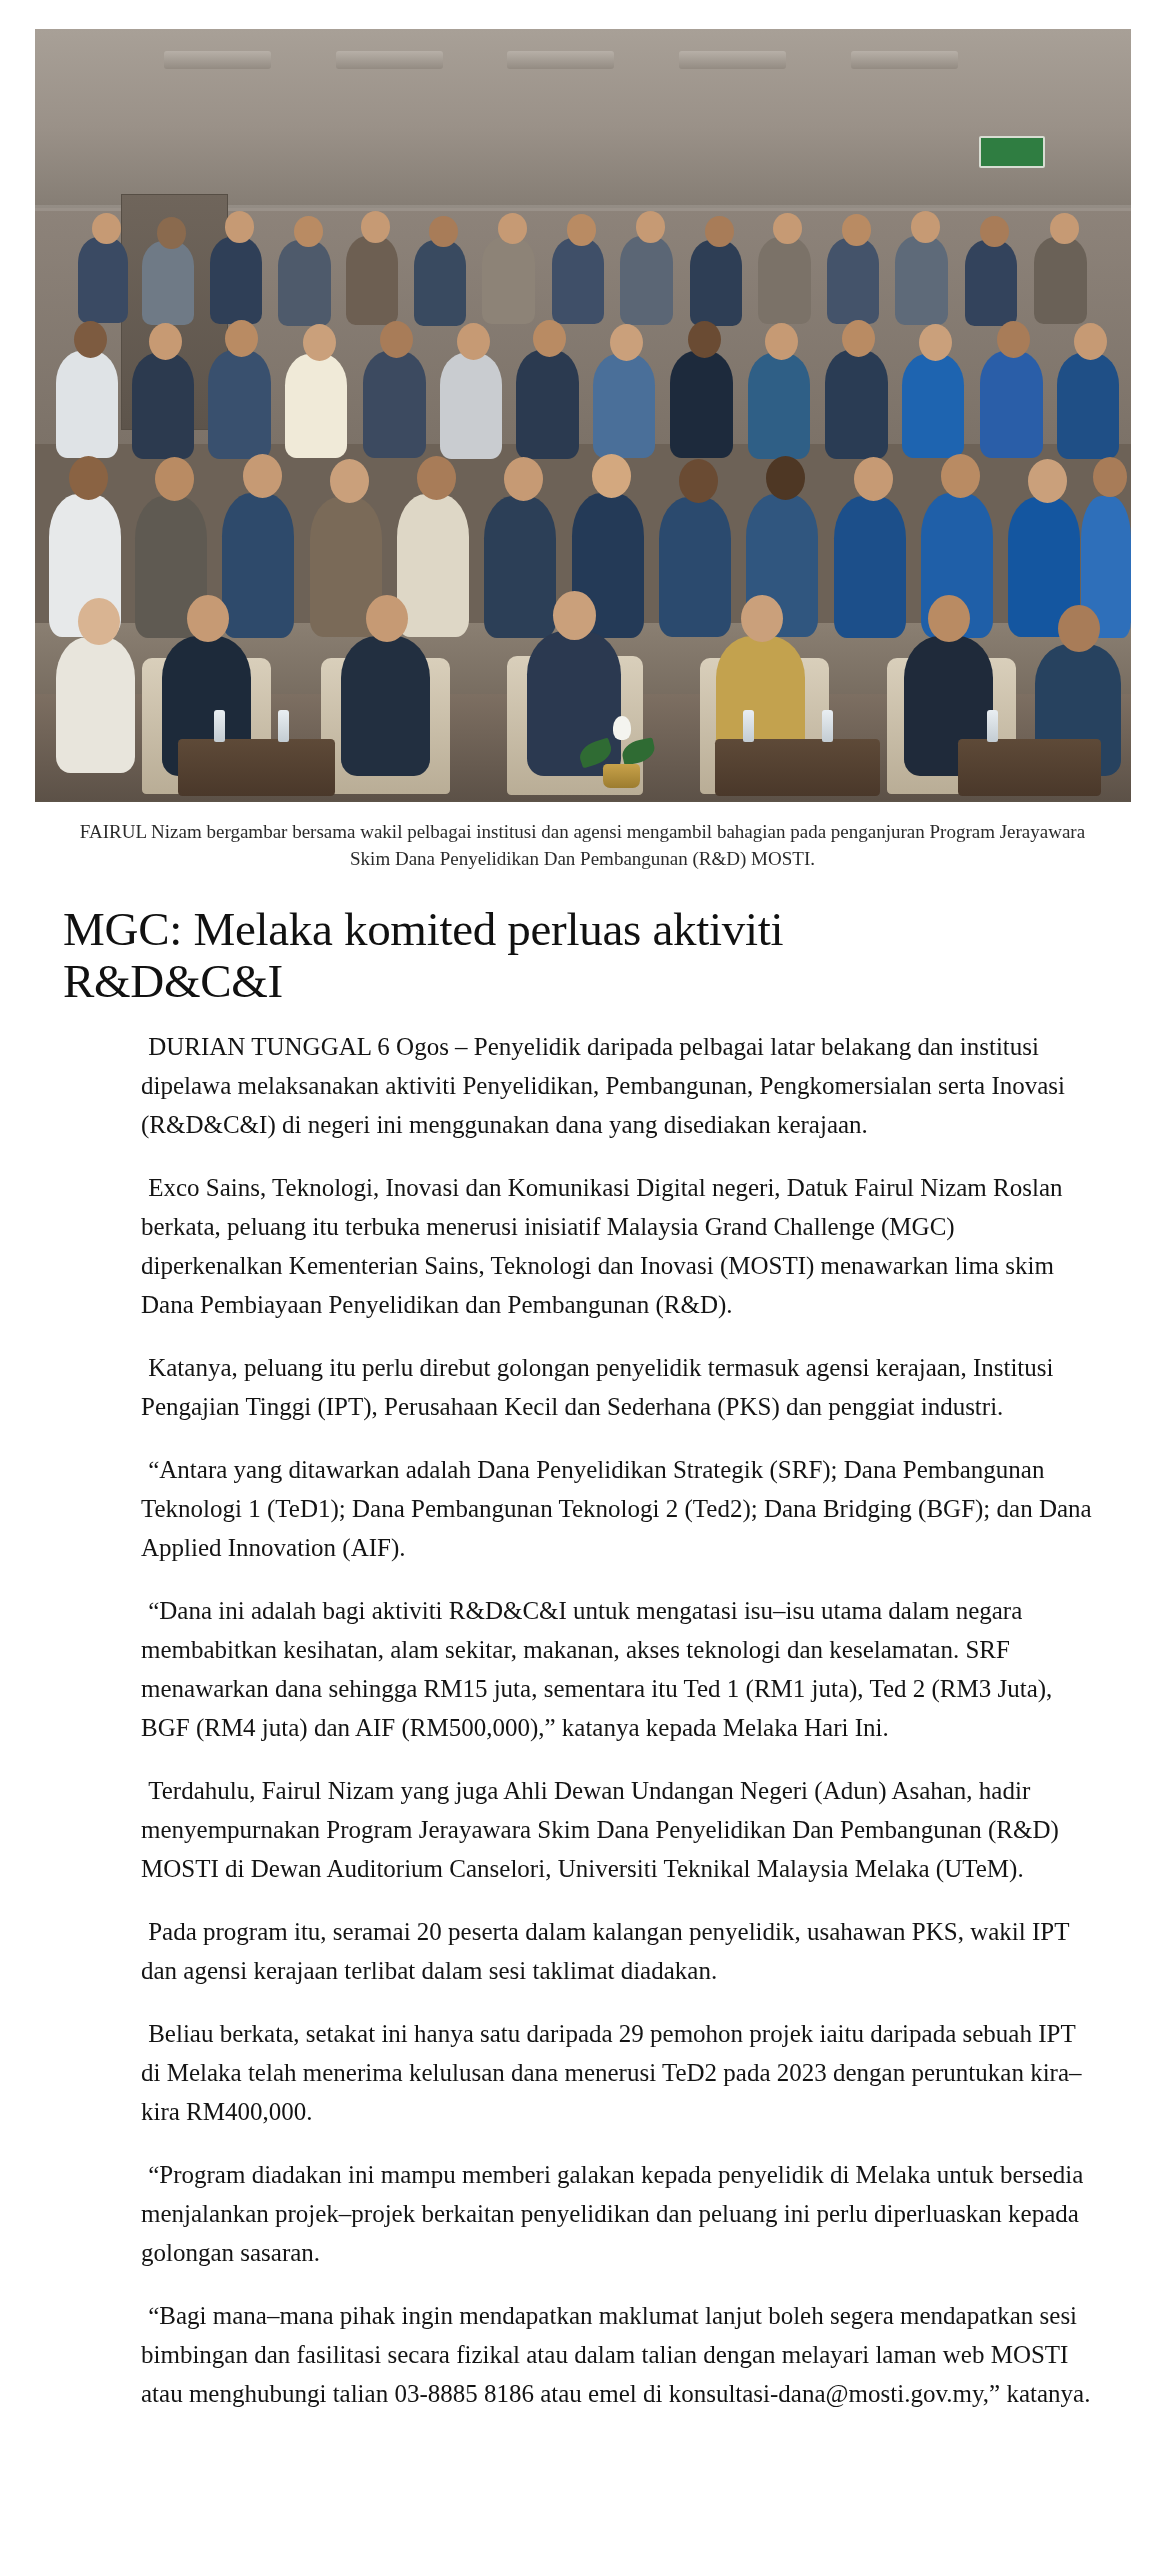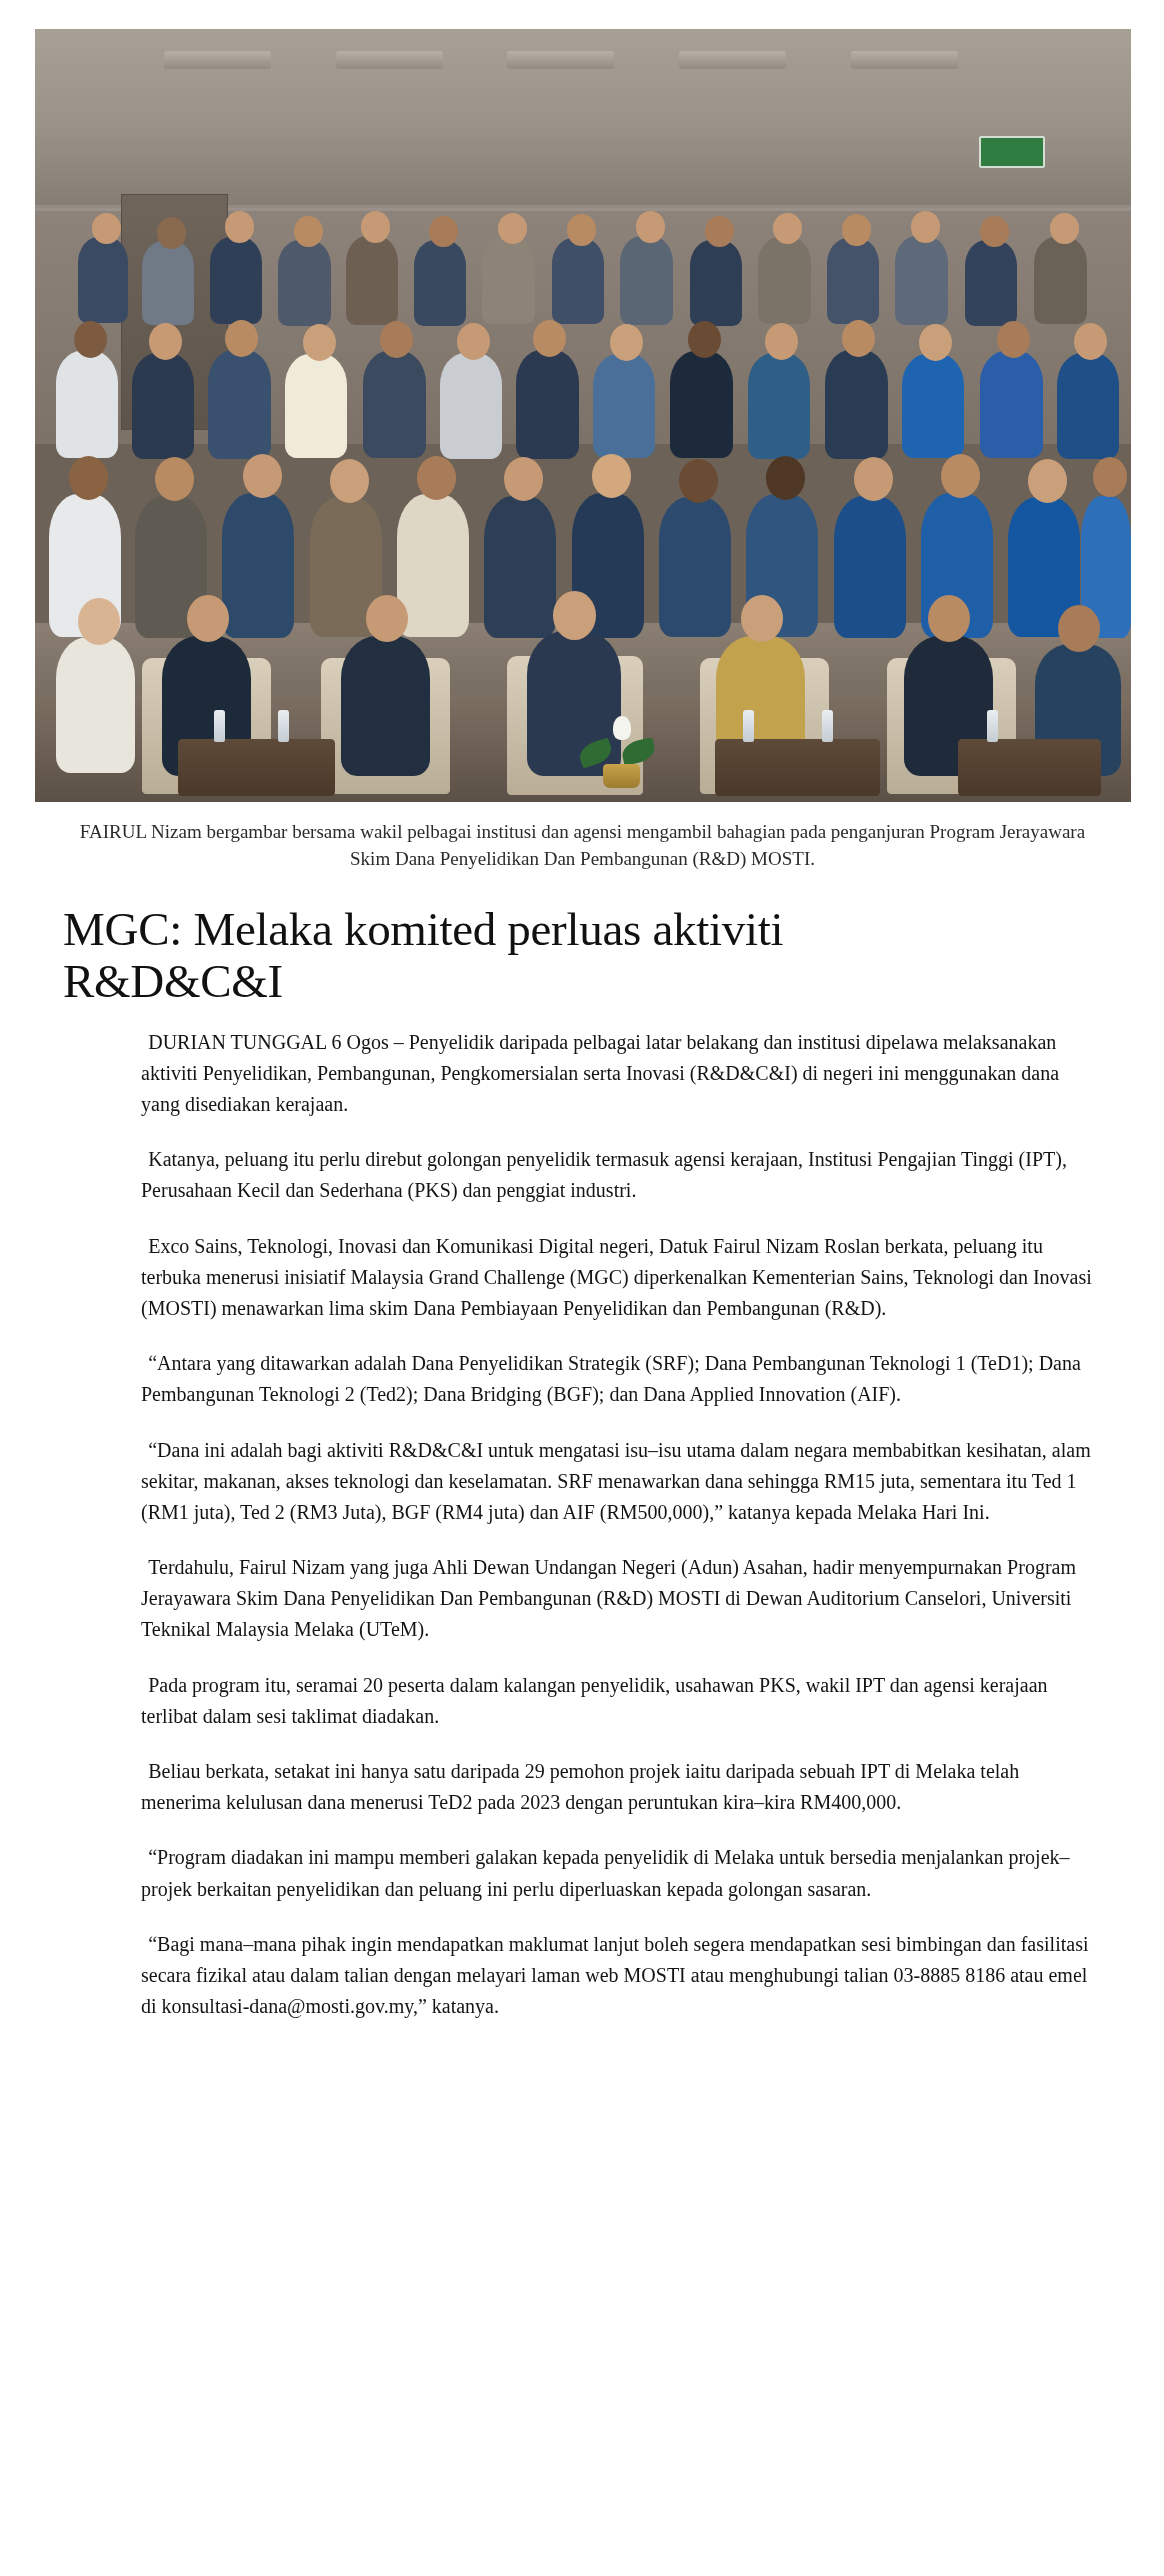--- a/index.html
+++ b/index.html
@@ -193,21 +193,21 @@
   }
 
   
   .article-body {
     margin: 18.6px 0 0 107px;
     width: 952px;
   }
   .article-body p {
     margin: 16px 0 24px 0;
     font-family: "Liberation Serif", serif;
-    font-size: 20px;
+    font-size: 25px;
     line-height: 1.56;
     color: #141414;
     text-indent: 7.2px;
   }
 </style>
 </head>
 <body>
 
 <div class="page">
 
@@ -368,22 +368,22 @@
 
     <figcaption class="caption">FAIRUL Nizam bergambar bersama wakil pelbagai institusi dan agensi mengambil bahagian pada penganjuran Program Jerayawara Skim Dana Penyelidikan Dan Pembangunan (R&amp;D) MOSTI.</figcaption>
   </figure>
 
   <h1 class="headline">MGC: Melaka komited perluas aktiviti R&amp;D&amp;C&amp;I</h1>
 
 
 
   <div class="article-body">
     <p>DURIAN TUNGGAL 6 Ogos – Penyelidik daripada pelbagai latar belakang dan institusi dipelawa melaksanakan aktiviti Penyelidikan, Pembangunan, Pengkomersialan serta Inovasi (R&amp;D&amp;C&amp;I) di negeri ini menggunakan dana yang disediakan kerajaan.</p>
+    <p>Exco Sains, Teknologi, Inovasi dan Komunikasi Digital negeri, Datuk Fairul Nizam Roslan berkata, peluang itu terbuka menerusi inisiatif Malaysia Grand Challenge (MGC) diperkenalkan Kementerian Sains, Teknologi dan Inovasi (MOSTI) menawarkan lima skim Dana Pembiayaan Penyelidikan dan Pembangunan (R&amp;D).</p>
     <p>Katanya, peluang itu perlu direbut golongan penyelidik termasuk agensi kerajaan, Institusi Pengajian Tinggi (IPT), Perusahaan Kecil dan Sederhana (PKS) dan penggiat industri.</p>
-    <p>Exco Sains, Teknologi, Inovasi dan Komunikasi Digital negeri, Datuk Fairul Nizam Roslan berkata, peluang itu terbuka menerusi inisiatif Malaysia Grand Challenge (MGC) diperkenalkan Kementerian Sains, Teknologi dan Inovasi (MOSTI) menawarkan lima skim Dana Pembiayaan Penyelidikan dan Pembangunan (R&amp;D).</p>
     <p>“Antara yang ditawarkan adalah Dana Penyelidikan Strategik (SRF); Dana Pembangunan Teknologi 1 (TeD1); Dana Pembangunan Teknologi 2 (Ted2); Dana Bridging (BGF); dan Dana Applied Innovation (AIF).</p>
     <p>“Dana ini adalah bagi aktiviti R&amp;D&amp;C&amp;I untuk mengatasi isu–isu utama dalam negara membabitkan kesihatan, alam sekitar, makanan, akses teknologi dan keselamatan. SRF menawarkan dana sehingga RM15 juta, sementara itu Ted 1 (RM1 juta), Ted 2 (RM3 Juta), BGF (RM4 juta) dan AIF (RM500,000),” katanya kepada Melaka Hari Ini.</p>
     <p>Terdahulu, Fairul Nizam yang juga Ahli Dewan Undangan Negeri (Adun) Asahan, hadir menyempurnakan Program Jerayawara Skim Dana Penyelidikan Dan Pembangunan (R&amp;D) MOSTI di Dewan Auditorium Canselori, Universiti Teknikal Malaysia Melaka (UTeM).</p>
     <p>Pada program itu, seramai 20 peserta dalam kalangan penyelidik, usahawan PKS, wakil IPT dan agensi kerajaan terlibat dalam sesi taklimat diadakan.</p>
     <p>Beliau berkata, setakat ini hanya satu daripada 29 pemohon projek iaitu daripada sebuah IPT di Melaka telah menerima kelulusan dana menerusi TeD2 pada 2023 dengan peruntukan kira–kira RM400,000.</p>
     <p>“Program diadakan ini mampu memberi galakan kepada penyelidik di Melaka untuk bersedia menjalankan projek–projek berkaitan penyelidikan dan peluang ini perlu diperluaskan kepada golongan sasaran.</p>
     <p>“Bagi mana–mana pihak ingin mendapatkan maklumat lanjut boleh segera mendapatkan sesi bimbingan dan fasilitasi secara fizikal atau dalam talian dengan melayari laman web MOSTI atau menghubungi talian 03-8885 8186 atau emel di konsultasi-dana@mosti.gov.my,” katanya.</p>
   </div>
 
 </div>

